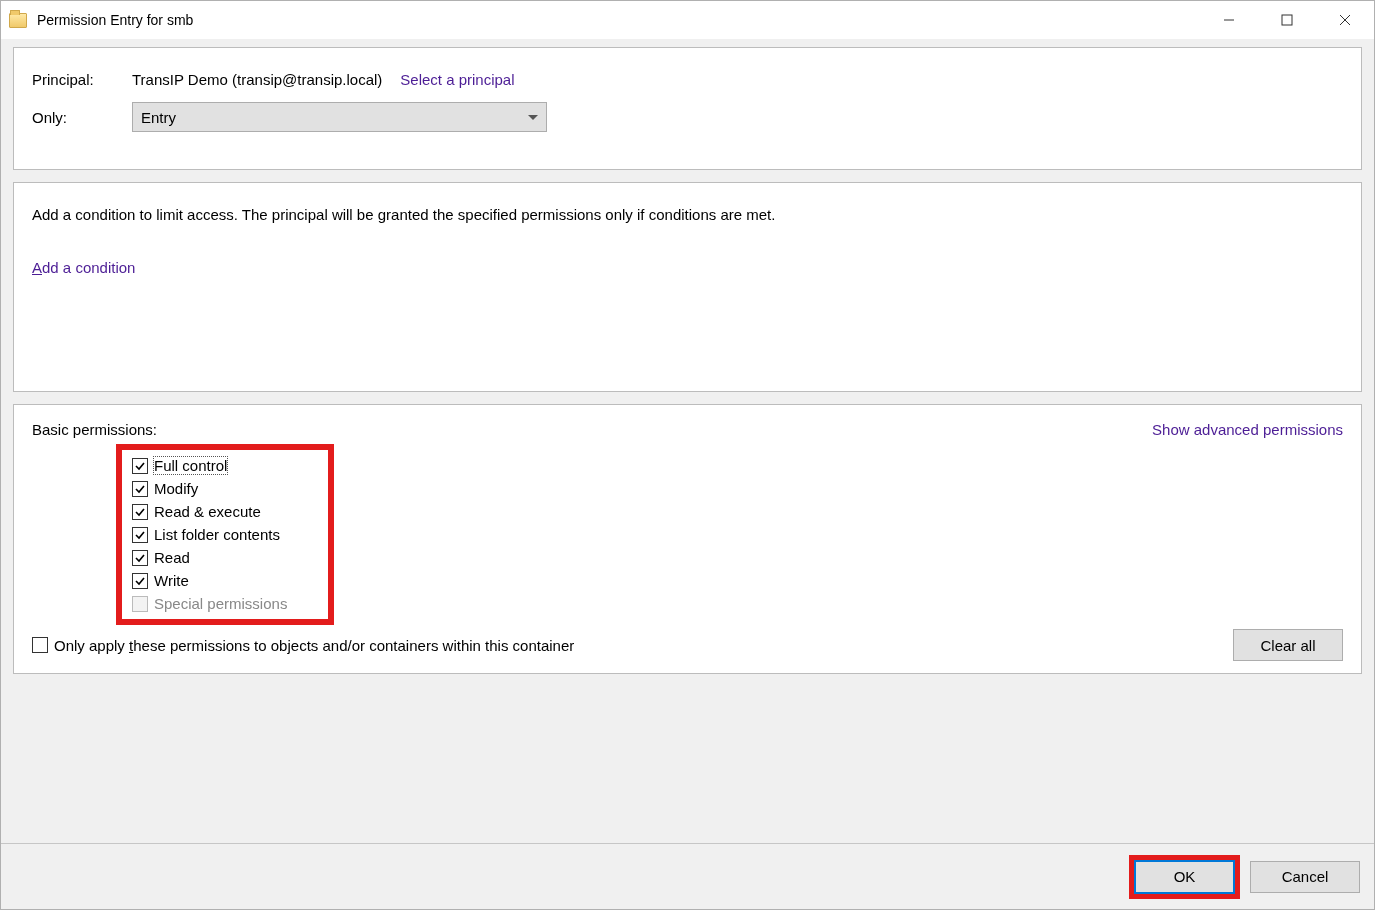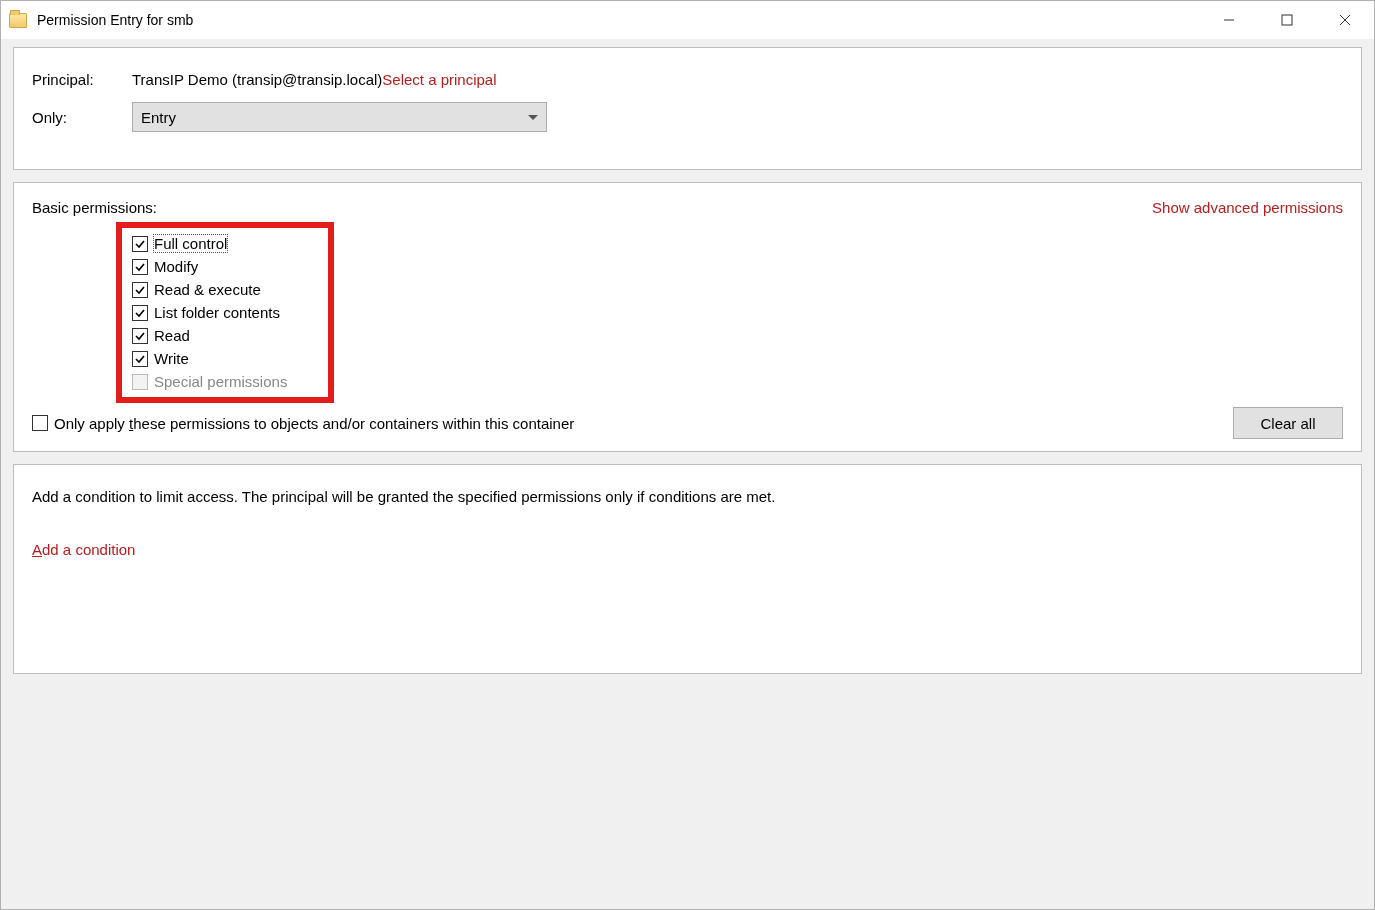--- a/index.html
+++ b/index.html
@@ -78,22 +78,22 @@
     }
     .row {
       display: flex;
       align-items: center;
       margin-bottom: 14px;
     }
     .row-label {
       width: 100px;
       font-size: 15px;
     }
-    .principal-value { }
-    .link { color: #b91c1c; cursor: pointer; }
+    .principal-value { margin-right: 18px; }
+    .link { color: #4c1d95; cursor: pointer; }
     .link-u { text-decoration: none; }
     .select {
       width: 415px;
       height: 30px;
       border: 1px solid #adadad;
       background: #e1e1e1;
       display: flex;
       align-items: center;
       justify-content: space-between;
       padding: 0 8px;
@@ -227,20 +227,25 @@
       </div>
       <div class="row">
         <div class="row-label">Only:</div>
         <div class="select">
           <span>Entry</span>
           <span class="caret"></span>
         </div>
       </div>
     </div>
 
+    <div class="panel condition-panel">
+      <div class="condition-text">Add a condition to limit access. The principal will be granted the specified permissions only if conditions are met.</div>
+      <span class="link link-u"><span class="underline-letter">A</span><span>dd a condition</span></span>
+    </div>
+
     <div class="panel perm-panel">
       <div class="perm-header">
         <span>Basic permissions:</span>
         <span class="link">Show advanced permissions</span>
       </div>
       <div class="perm-list-wrap" id="perm-list"><div class="perm-item">
             <span class="checkbox">
               <svg viewBox="0 0 12 12">
                 <polyline points="2,6 5,9 10,3" fill="none" stroke="#000" stroke-width="1.6"></polyline>
               </svg>
@@ -286,20 +291,21 @@
             <span class="perm-disabled">Special permissions</span>
           </div></div>
       <div class="only-row">
         <div class="only-left">
           <span class="checkbox"></span>
           <span><span>Only apply </span><span class="underline-letter">t</span><span>hese permissions to objects and/or containers within this container</span></span>
         </div>
         <div class="btn">Clear all</div>
       </div>
     </div>
-
-    <div class="panel condition-panel">
-      <div class="condition-text">Add a condition to limit access. The principal will be granted the specified permissions only if conditions are met.</div>
-      <span class="link link-u"><span class="underline-letter">A</span><span>dd a condition</span></span>
-    </div>
   </div>
 
+  <div class="footer">
+    <div class="ok-wrap">
+      <div class="ok-btn">OK</div>
+    </div>
+    <div class="btn">Cancel</div>
+  </div>
 </div>
 
 </body></html>

